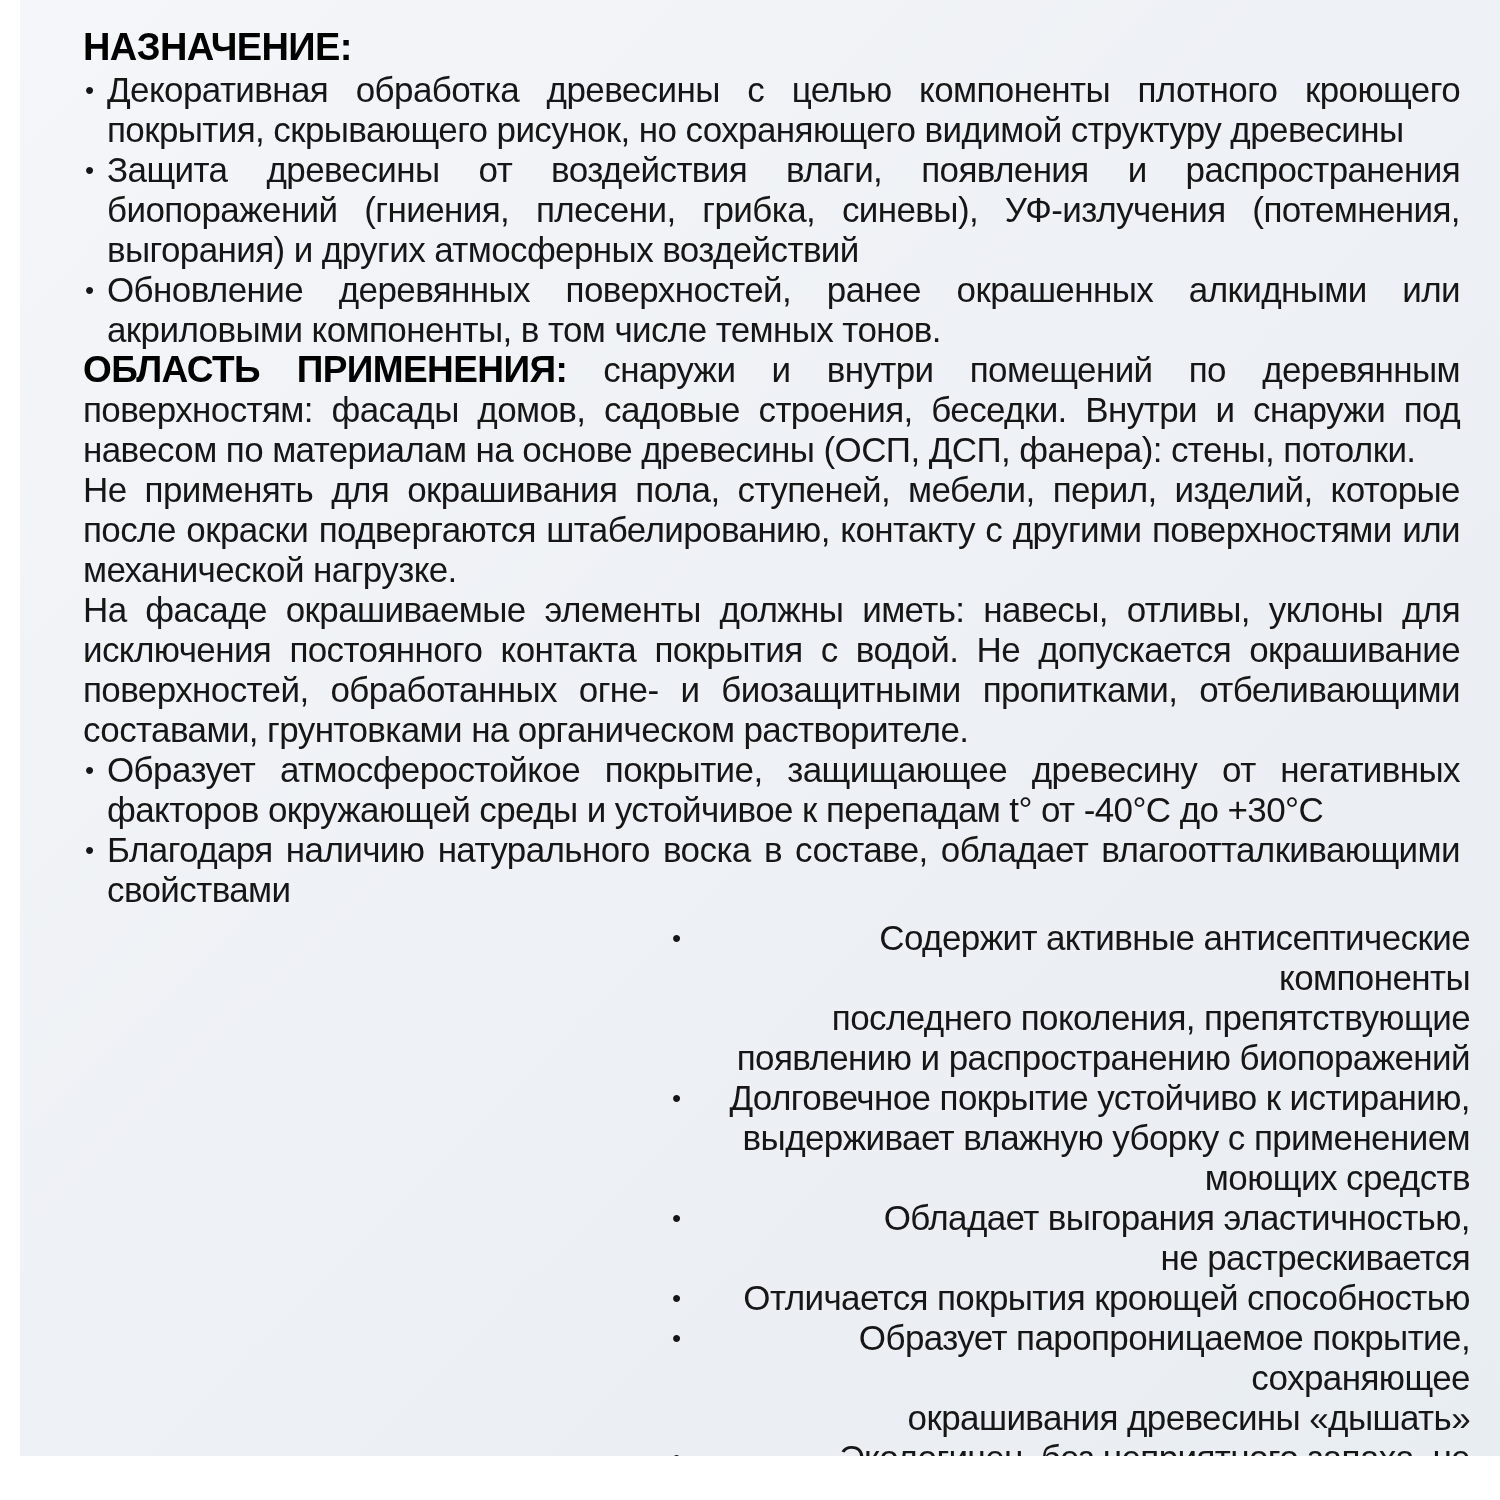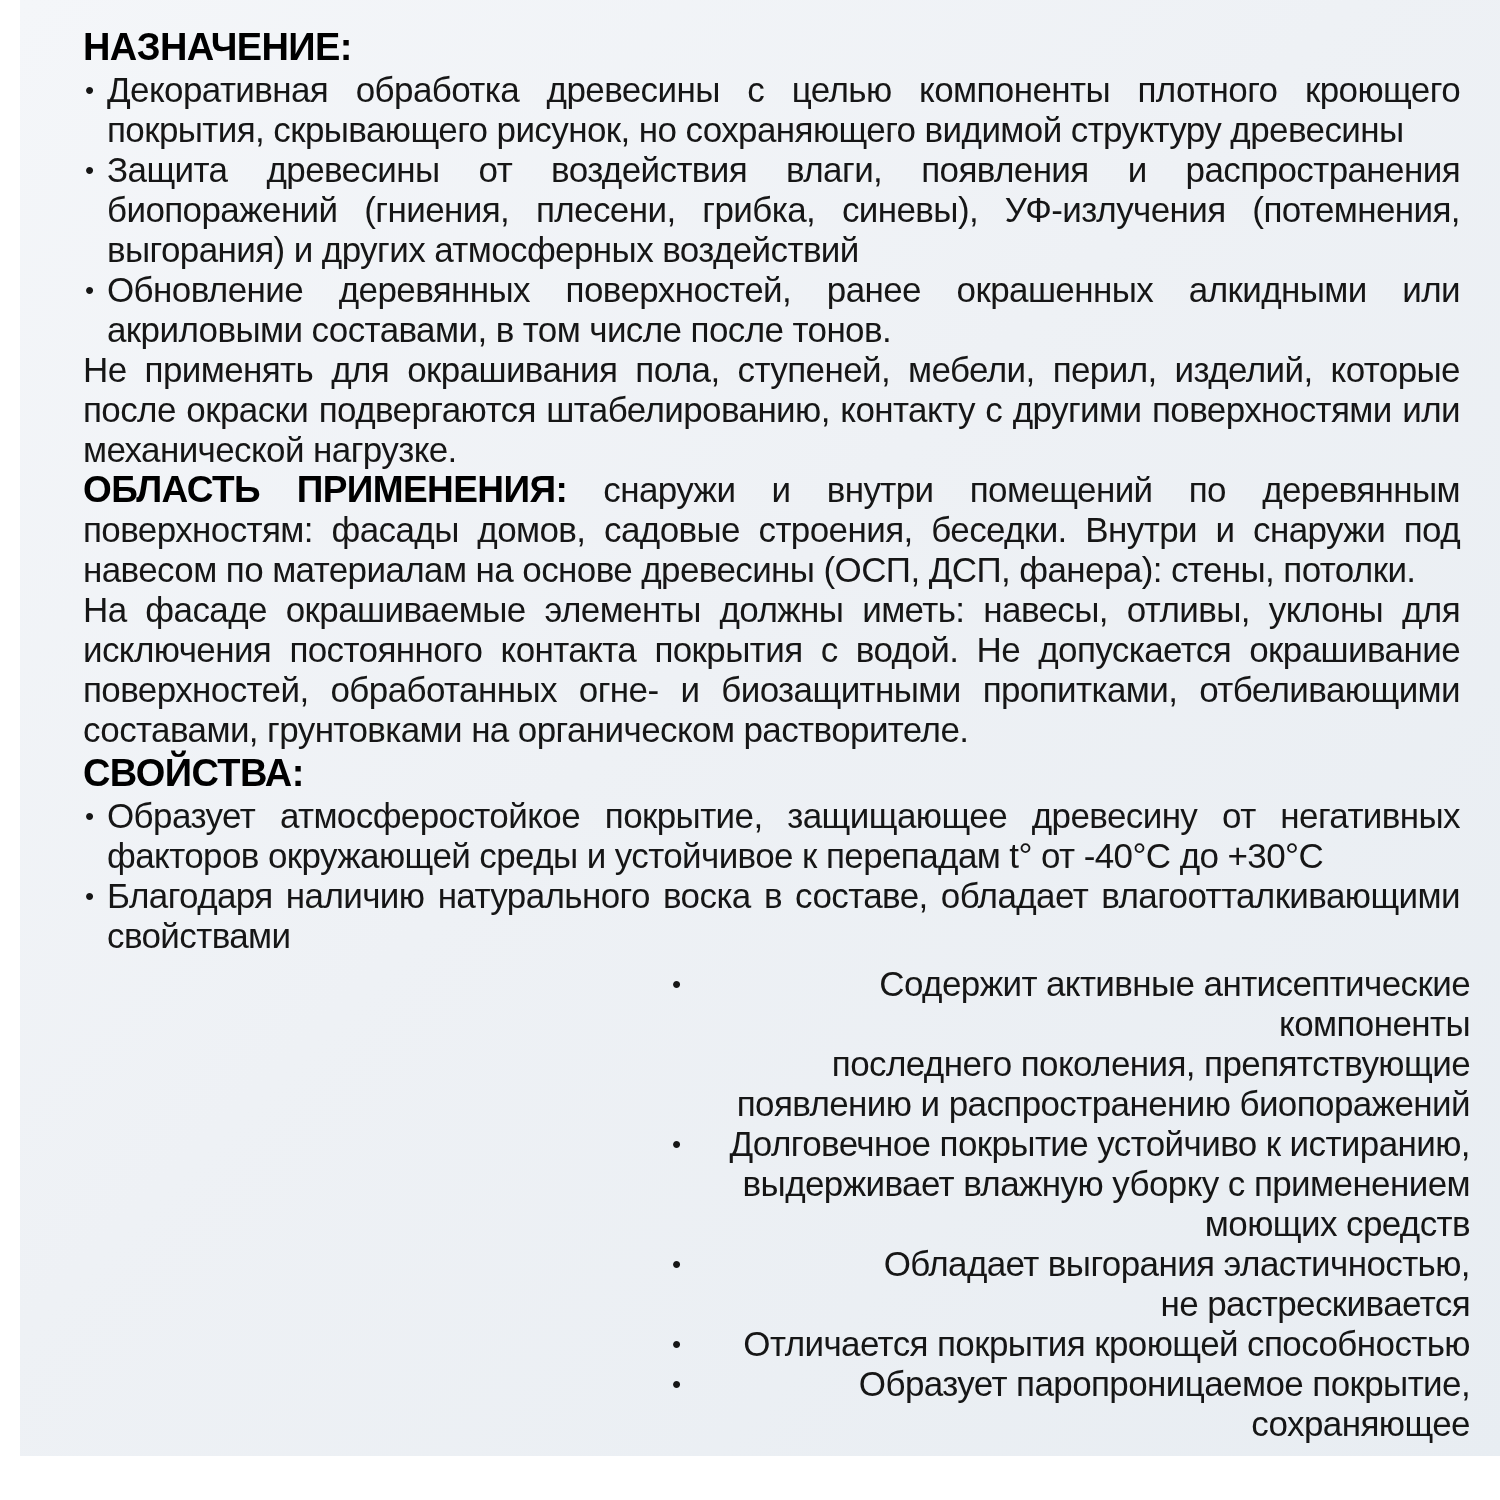--- a/index.html
+++ b/index.html
@@ -91,34 +91,33 @@
       <li class="bullet-item">
         <span class="blt">•</span>
         <span class="btxt">Декоративная обработка древесины с целью компоненты плотного кроющего покрытия, скрывающего рисунок, но сохраняющего видимой структуру древесины</span>
       </li>
       <li class="bullet-item">
         <span class="blt">•</span>
         <span class="btxt">Защита древесины от воздействия влаги, появления и распространения биопоражений (гниения, плесени, грибка, синевы), УФ-излучения (потемнения, выгорания) и других атмосферных воздействий</span>
       </li>
       <li class="bullet-item">
         <span class="blt">•</span>
-        <span class="btxt">Обновление деревянных поверхностей, ранее окрашенных алкидными или акриловыми составами, в том числе после тонов.</span>
+        <span class="btxt">Обновление деревянных поверхностей, ранее окрашенных алкидными или акриловыми компоненты, в том числе темных тонов.</span>
       </li>
     </ul>
-
-    <p class="para justify">Не применять для окрашивания пола, ступеней, мебели, перил, изделий, которые после окраски подвергаются штабелированию, контакту с другими поверхностями или механической нагрузке.</p>
 
     <p class="para justify">
       <span class="inline-heading">ОБЛАСТЬ ПРИМЕНЕНИЯ:</span>
       <span>снаружи и внутри помещений по деревянным поверхностям: фасады домов, садовые строения, беседки. Внутри и снаружи под навесом по материалам на основе древесины (ОСП, ДСП, фанера): стены, потолки.</span>
     </p>
 
+    <p class="para justify">Не применять для окрашивания пола, ступеней, мебели, перил, изделий, которые после окраски подвергаются штабелированию, контакту с другими поверхностями или механической нагрузке.</p>
+
     <p class="para justify">На фасаде окрашиваемые элементы должны иметь: навесы, отливы, уклоны для исключения постоянного контакта покрытия с водой. Не допускается окрашивание поверхностей, обработанных огне- и биозащитными пропитками, отбеливающими составами, грунтовками на органическом растворителе.</p>
 
-    <div class="heading">СВОЙСТВА:</div>
 
     <ul class="bullets justify">
       <li class="bullet-item">
         <span class="blt">•</span>
         <span class="btxt">Образует атмосферостойкое покрытие, защищающее древесину от негативных факторов окружающей среды и устойчивое к перепадам t° от -40°С до +30°С</span>
       </li>
       <li class="bullet-item">
         <span class="blt">•</span>
         <span class="btxt">Благодаря наличию натурального воска в составе, обладает влагоотталкивающими свойствами</span>
       </li>

